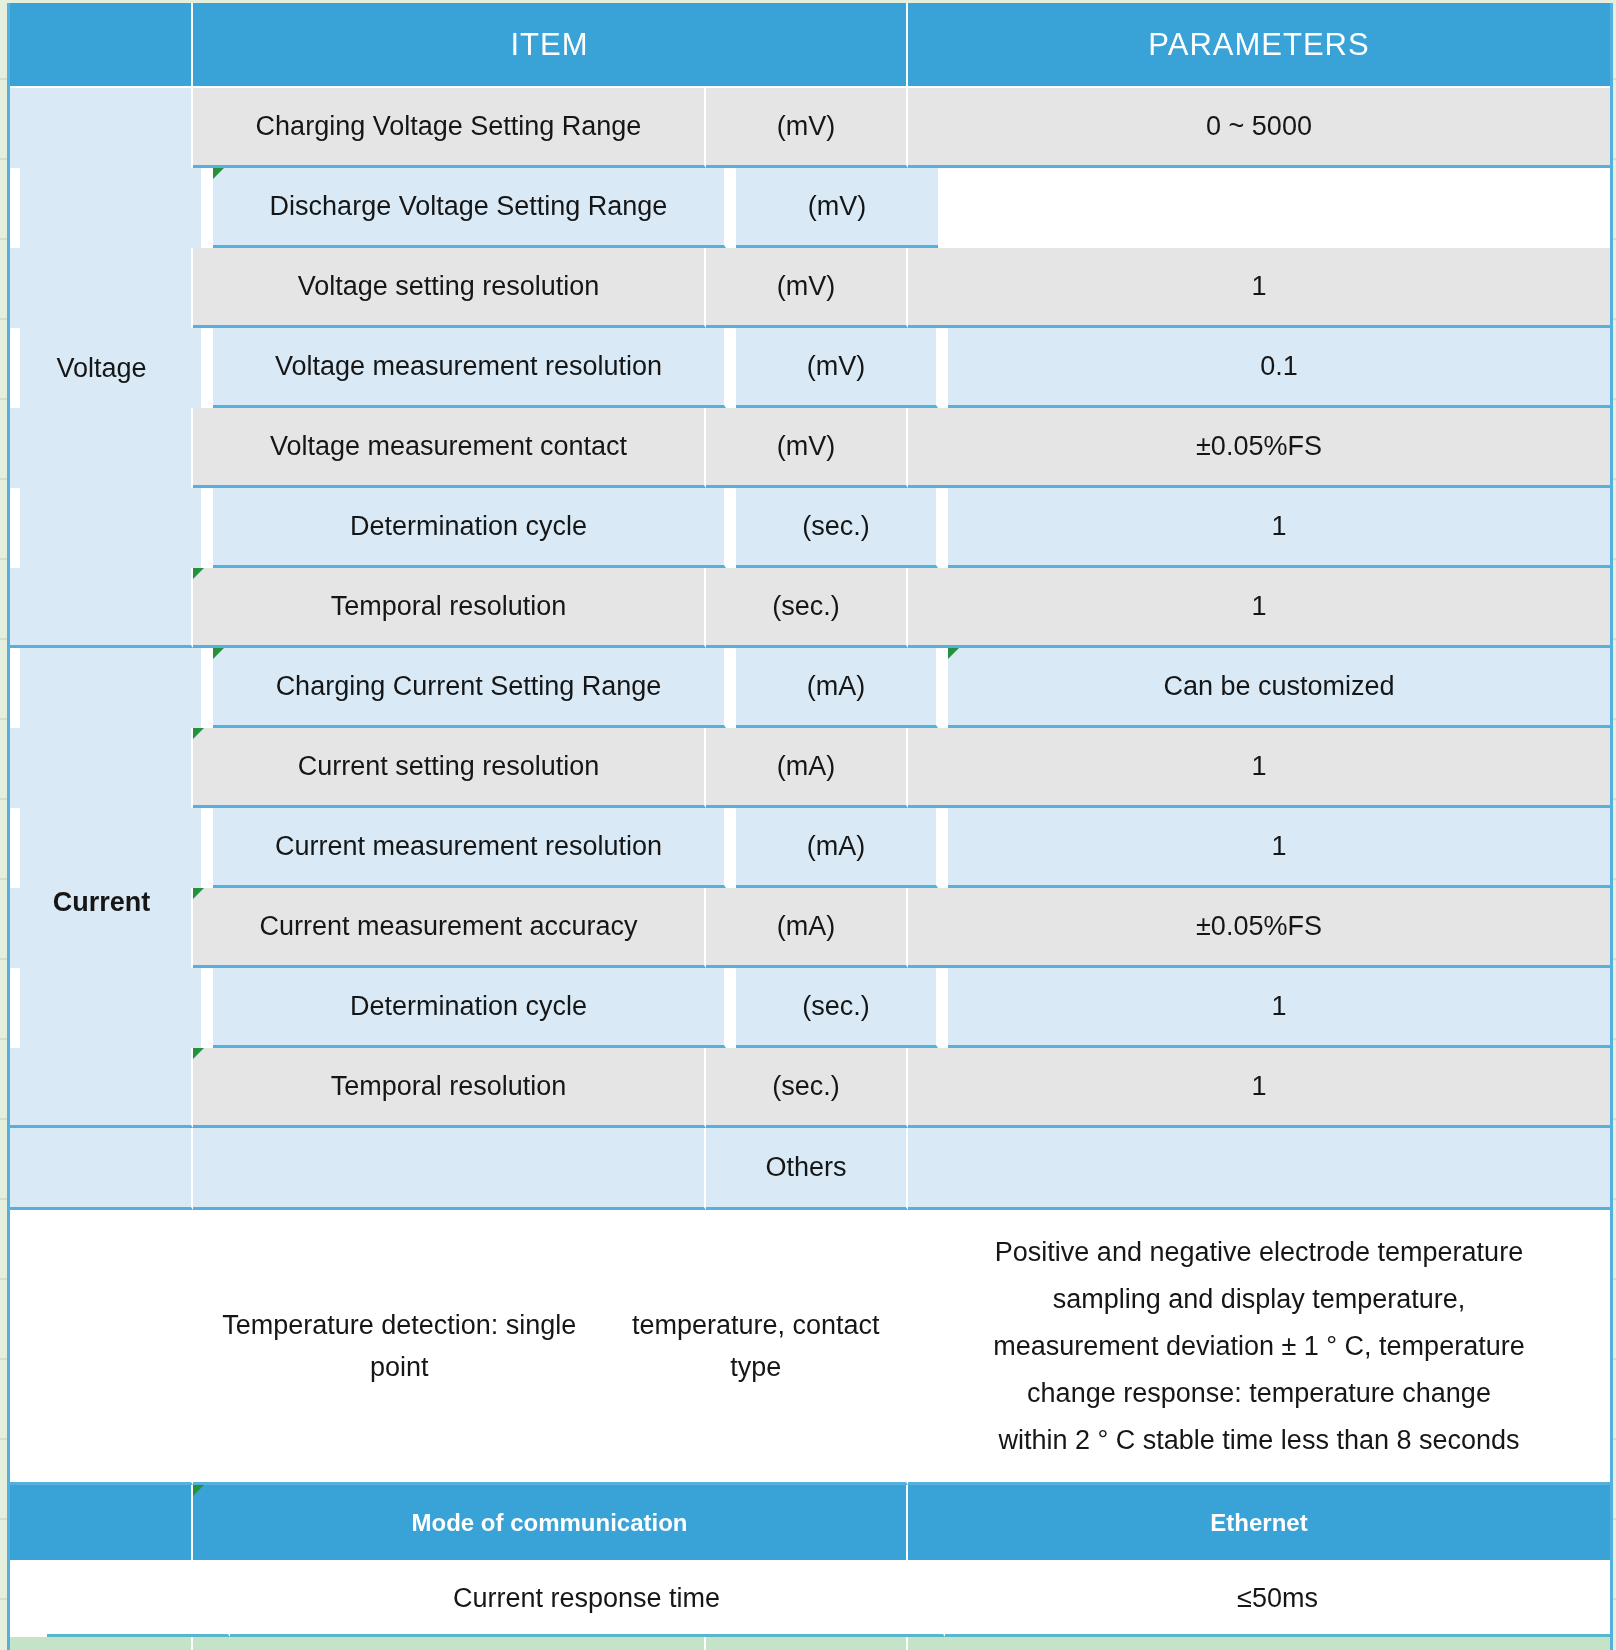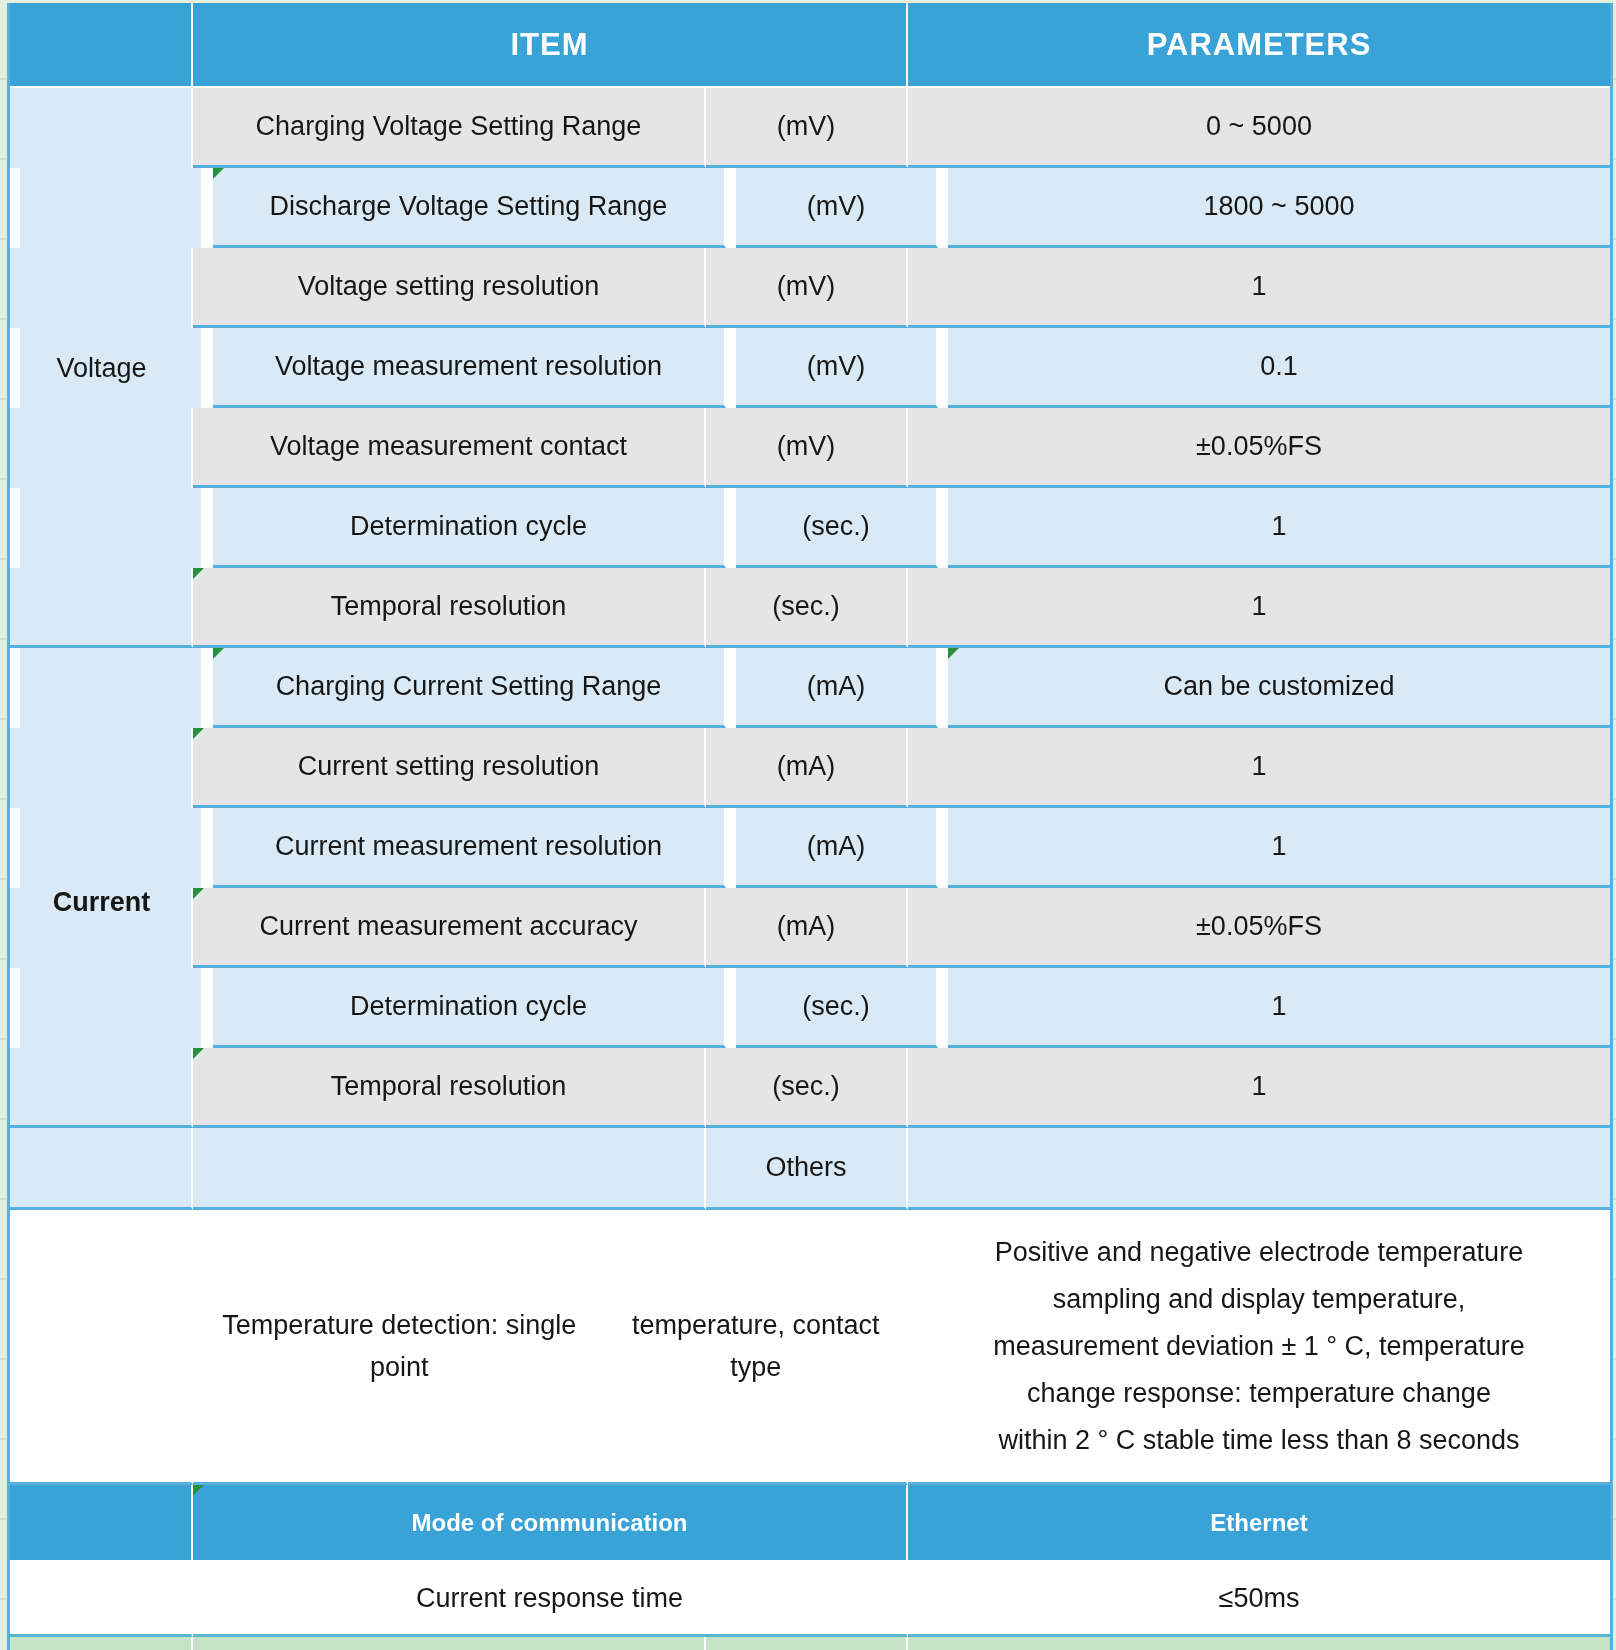--- a/index.html
+++ b/index.html
@@ -45,21 +45,21 @@
   .cat{width:183px;}
   .item{width:513px;}
   .unit{width:202px;}
   .param{flex:1;}
   .merged{width:715px;}
   .bb{border-bottom:3px solid var(--border-blue);}
 
   .header-row{height:85px;}
   .header-row .cell{
     background:var(--header-blue);color:#fff;
-    font-weight:bold;font-size:31px;letter-spacing:1px;
+    font-weight:normal;font-size:31px;letter-spacing:1px;
     border-bottom:2px solid #fff;
   }
   .data-row{height:80px;}
   .data-row.bg-white .cell{background:#e5e5e5;}
   .data-row.bg-blue .cell{background:var(--row-blue);margin-left:10px;}
   .data-row .cat{background:var(--row-blue) !important;}
 
   .others-row{height:82px;}
   .others-row .cell{background:var(--row-blue);}
 
@@ -67,21 +67,21 @@
   .temp-row .cell{background:#fff;}
   .temp-item{line-height:42px;}
   .temp-param{flex-direction:column;line-height:47px;}
 
   .comm-row{height:77px;}
   .comm-row .cell{
     background:var(--header-blue);color:#fff;
     font-weight:bold;font-size:24px;
     border-bottom:2px solid #fff;
   }
-  .resp-row{height:75px;}
+  .resp-row{height:75px;padding-left:37px;}
   .resp-row .cell{background:#fff;border-bottom:3px solid var(--teal-border);}
 
   .green-row{flex:1;}
   .green-row .cell{background:var(--strip-green);}
 
   .tri{
     position:absolute;top:0;left:0;width:0;height:0;
     border-top:11px solid var(--triangle-green);
     border-right:11px solid transparent;
   }
@@ -117,23 +117,20 @@
             <span>0 ~ 5000</span>
           </div>
         </div><div class="row data-row bg-blue">
           <div class="cell cat"></div>
           <div class="cell item bb">
             <span class="tri"></span>
             <span>Discharge Voltage Setting Range</span>
           </div>
           <div class="cell unit bb">
             <span>(mV)</span>
-          </div>
-          <div class="cell param bb">
-            <span>1800 ~ 5000</span>
           </div>
         </div><div class="row data-row bg-white">
           <div class="cell cat"></div>
           <div class="cell item bb">
             <span>Voltage setting resolution</span>
           </div>
           <div class="cell unit bb">
             <span>(mV)</span>
           </div>
           <div class="cell param bb">

